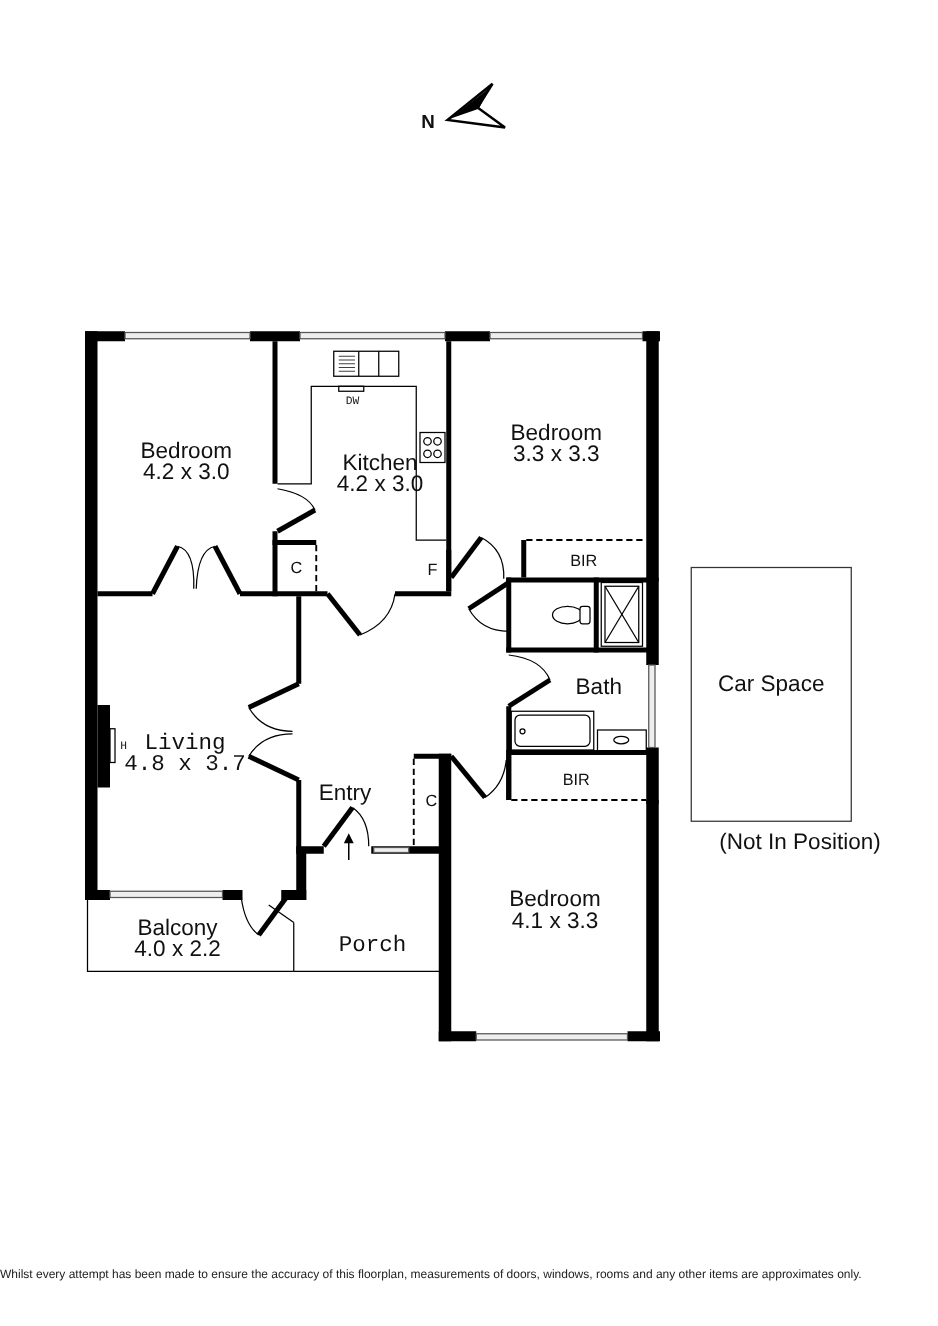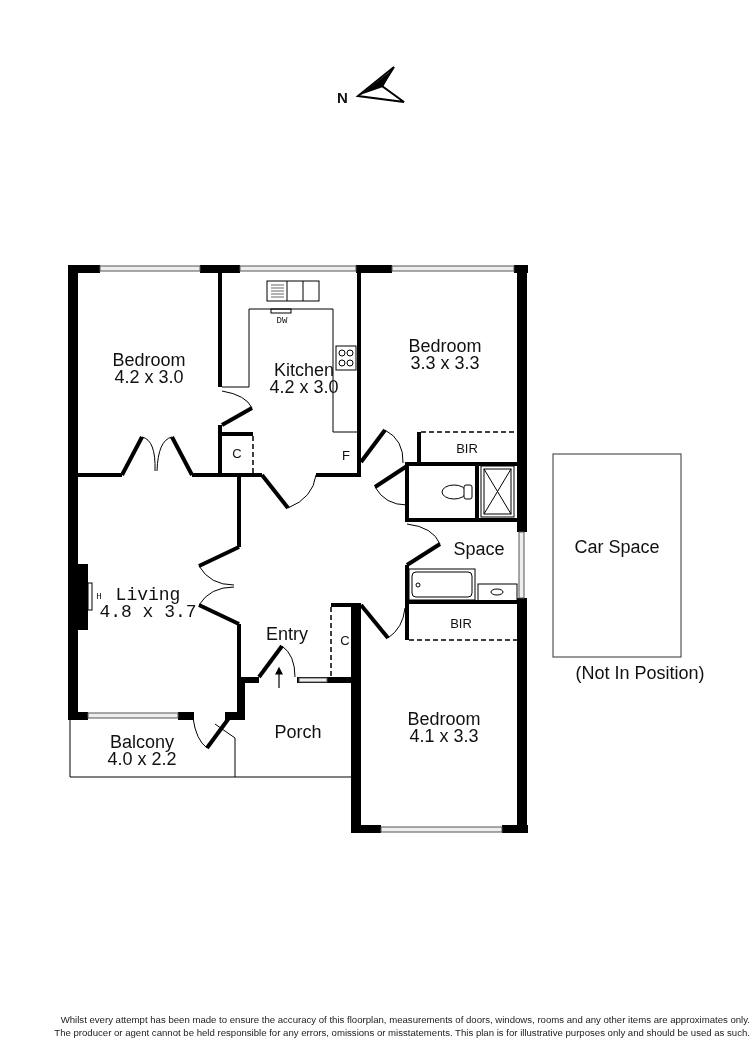--- a/index.html
+++ b/index.html
@@ -2,21 +2,21 @@
 <html><head>
   <meta charset="utf-8">
   <style>
     html, body { margin: 0; padding: 0; background: #ffffff; }
     body { width: 750px; height: 1061px; position: relative; overflow: hidden; font-family: "Liberation Sans", sans-serif; color: #111; }
     .plan { position: absolute; left: 0; top: 0; width: 750px; height: 1061px; }
     .lbl { position: absolute; text-align: center; font-size: 18px; line-height: 17px; color: #111; white-space: nowrap; transform: translateX(-50%); }
     .sm { font-size: 13px; }
     .tiny { font-size: 9px; line-height: 10px; font-family: Liberation Mono, monospace; }
     .compass-n { position: absolute; left: 337px; top: 89px; font-size: 15px; font-weight: bold; }
-    .disclaimer { position: absolute; left: 0; width: 750px; top: 1013px; text-align: right; font-size: 9.6px; line-height: 13px; color: #222; }
+    .disclaimer { position: absolute; left: 0; width: 750px; top: 1013px; text-align: left; font-size: 9.6px; line-height: 13px; color: #222; }
   </style>
 </head>
 <body>
 
 <svg class="plan" viewBox="0 0 750 1061" width="750" height="1061" xmlns="http://www.w3.org/2000/svg">
 
   <g>
     <polygon points="358,96 394,67 382,86 404,102" fill="#fff" stroke="#000" stroke-width="2" stroke-linejoin="miter"></polygon>
     <polygon points="360,95 392,70 383,87" fill="#000"></polygon>
   </g>
@@ -201,26 +201,26 @@
 </div>
 <div class="lbl" style="left:445px; top:338px;">
   <div>Bedroom</div>
   <div>3.3 x 3.3</div>
 </div>
 <div class="lbl" style="left:148px; top:587px;font-family:Liberation Mono, monospace;">
   <div>Living</div>
   <div>4.8 x 3.7</div>
 </div>
 <div class="lbl" style="left:479px; top:541px;">
-  <div>Space</div>
-</div>
-<div class="lbl" style="left:287px; top:626px;">
+  <div>Bath</div>
+</div>
+<div class="lbl" style="left:276px; top:626px;">
   <div>Entry</div>
 </div>
-<div class="lbl" style="left:298px; top:724px;">
+<div class="lbl" style="left:298px; top:749px;font-family:Liberation Mono, monospace;">
   <div>Porch</div>
 </div>
 <div class="lbl" style="left:142px; top:734px;">
   <div>Balcony</div>
   <div>4.0 x 2.2</div>
 </div>
 <div class="lbl" style="left:444px; top:711px;">
   <div>Bedroom</div>
   <div>4.1 x 3.3</div>
 </div>
@@ -231,14 +231,13 @@
 <div class="lbl sm" style="left:345px; top:632px;">C</div>
 <div class="lbl sm" style="left:467px; top:440px;">BIR</div>
 <div class="lbl sm" style="left:461px; top:615px;">BIR</div>
 <div class="lbl tiny" style="left:99px; top:592px;">H</div>
 
 <div class="lbl" style="left:617px; top:539px;">Car Space</div>
 <div class="lbl" style="left:640px; top:665px;">(Not In Position)</div>
 
 <div class="disclaimer">
   <div>Whilst every attempt has been made to ensure the accuracy of this floorplan, measurements of doors, windows, rooms and any other items are approximates only.</div>
-  <div>The producer or agent cannot be held responsible for any errors, omissions or misstatements. This plan is for illustrative purposes only and should be used as such.</div>
 </div>
 
 </body></html>

